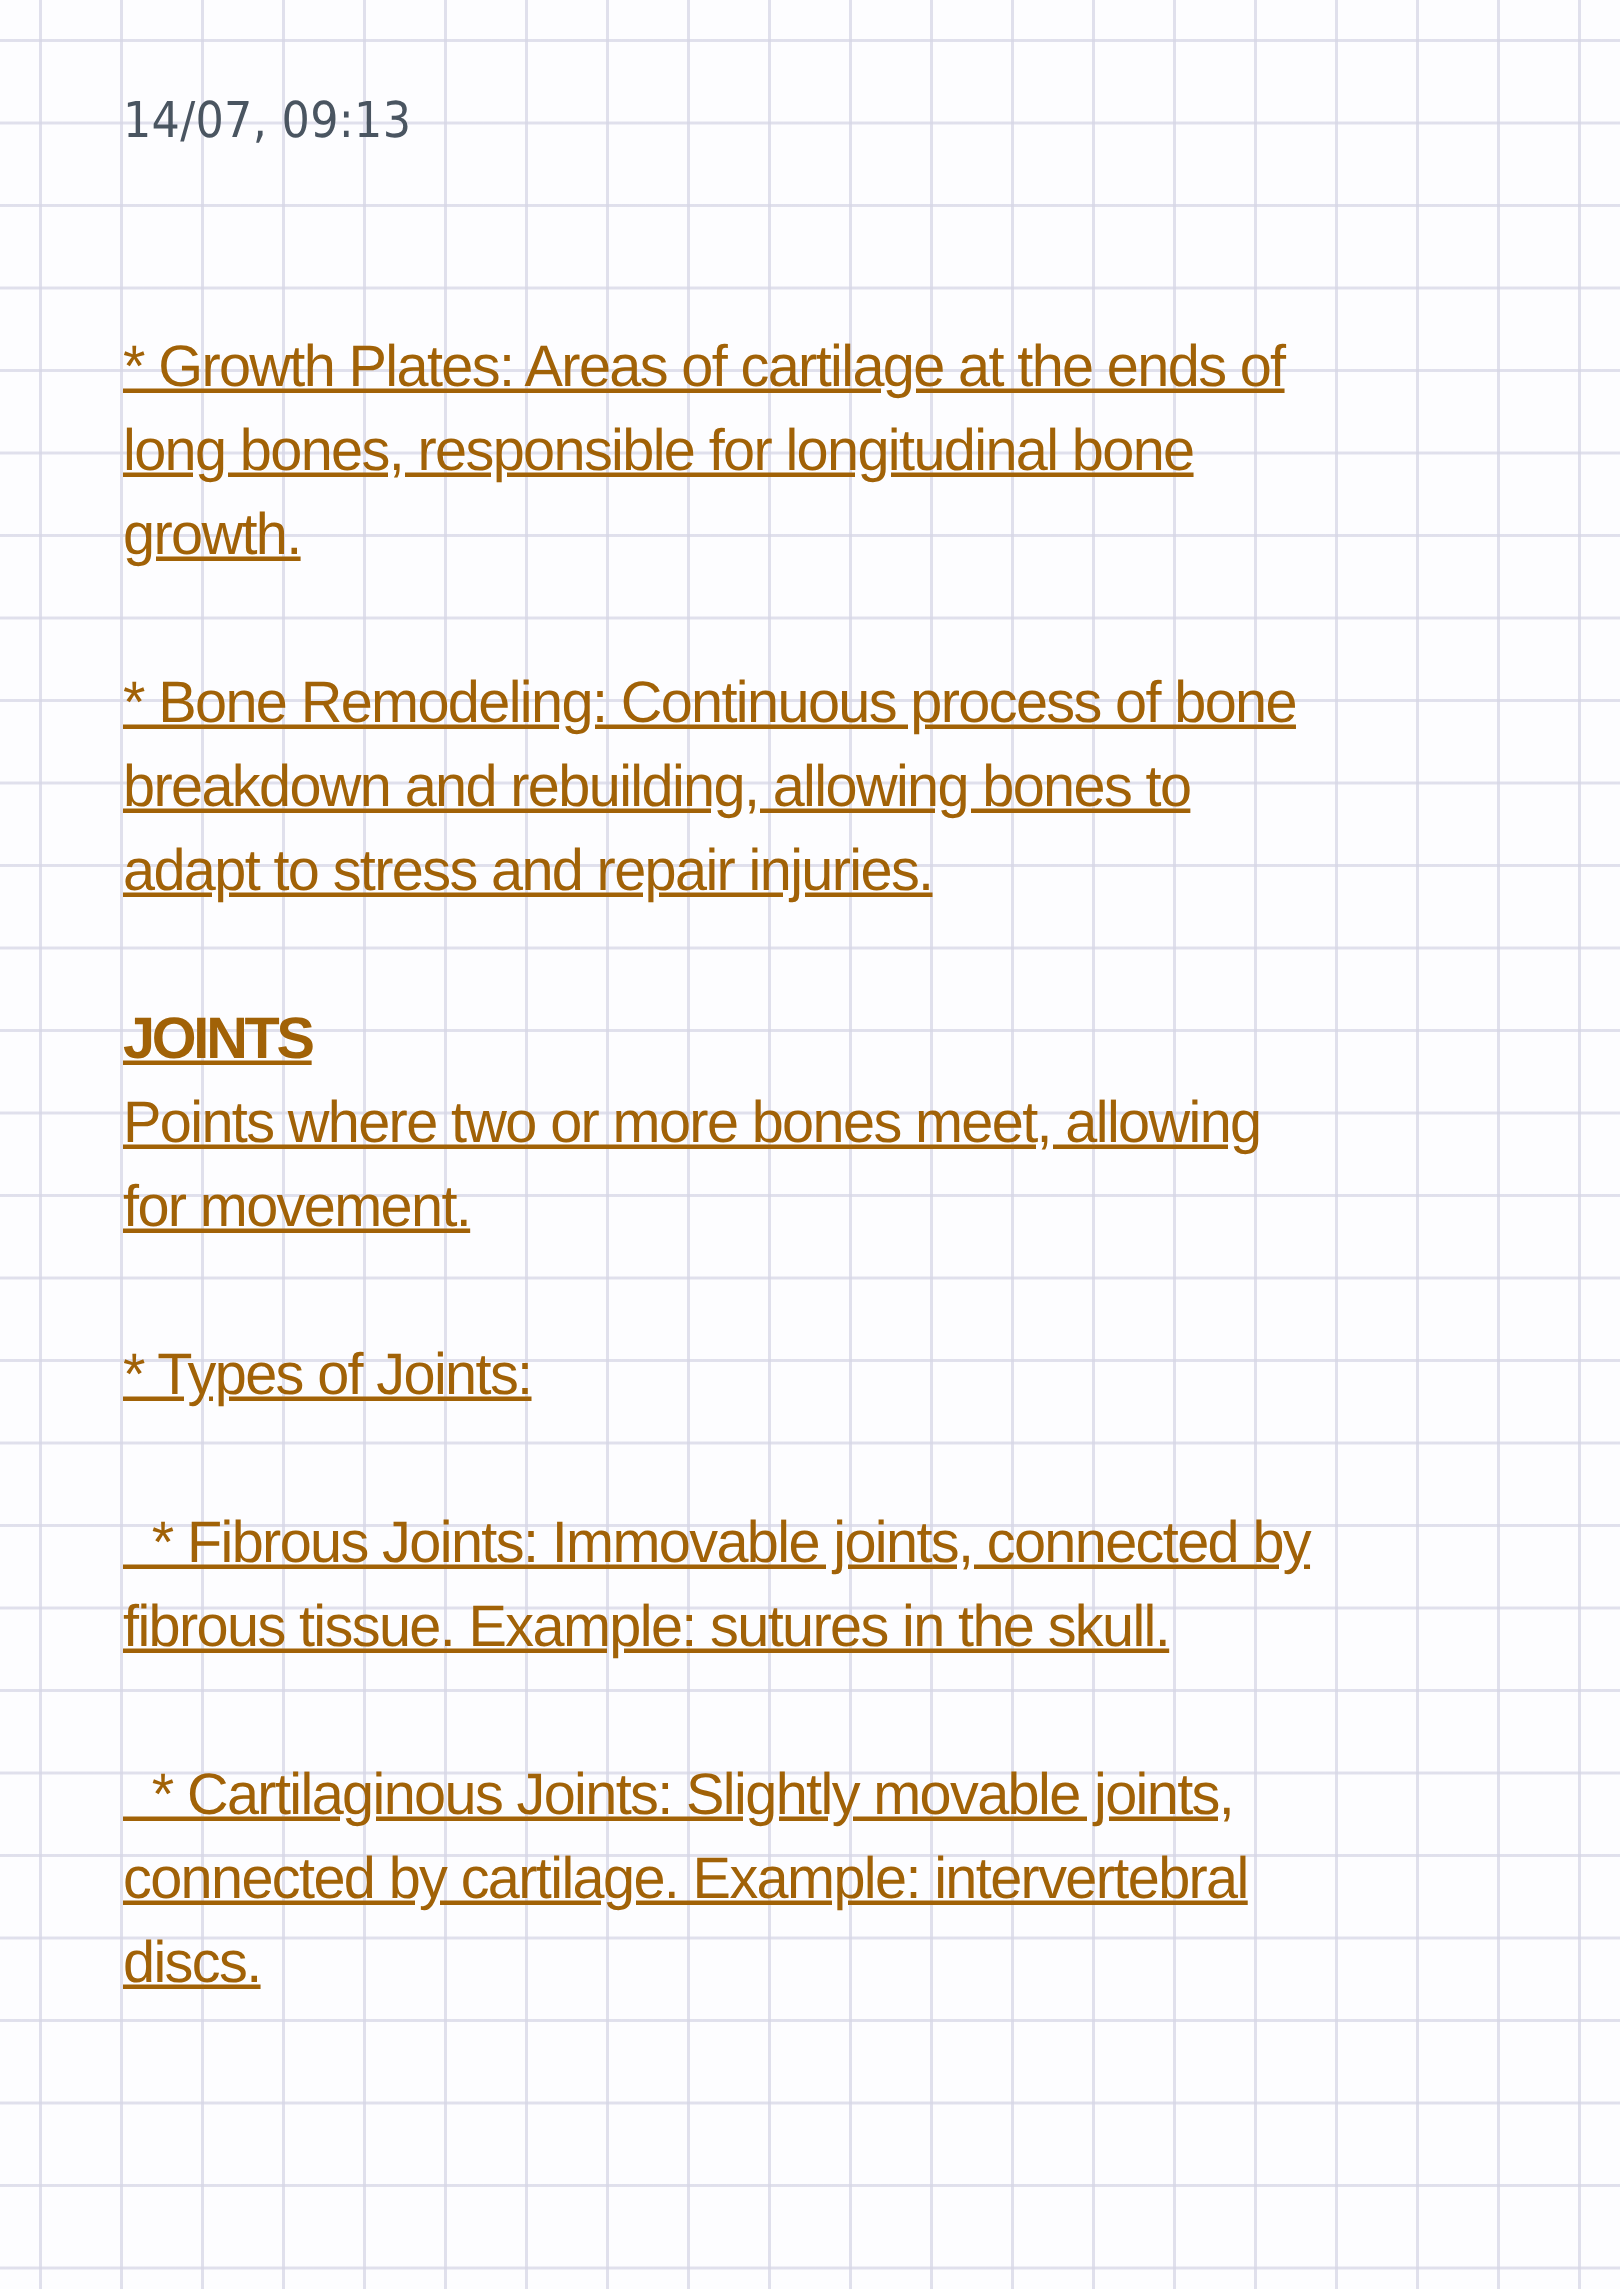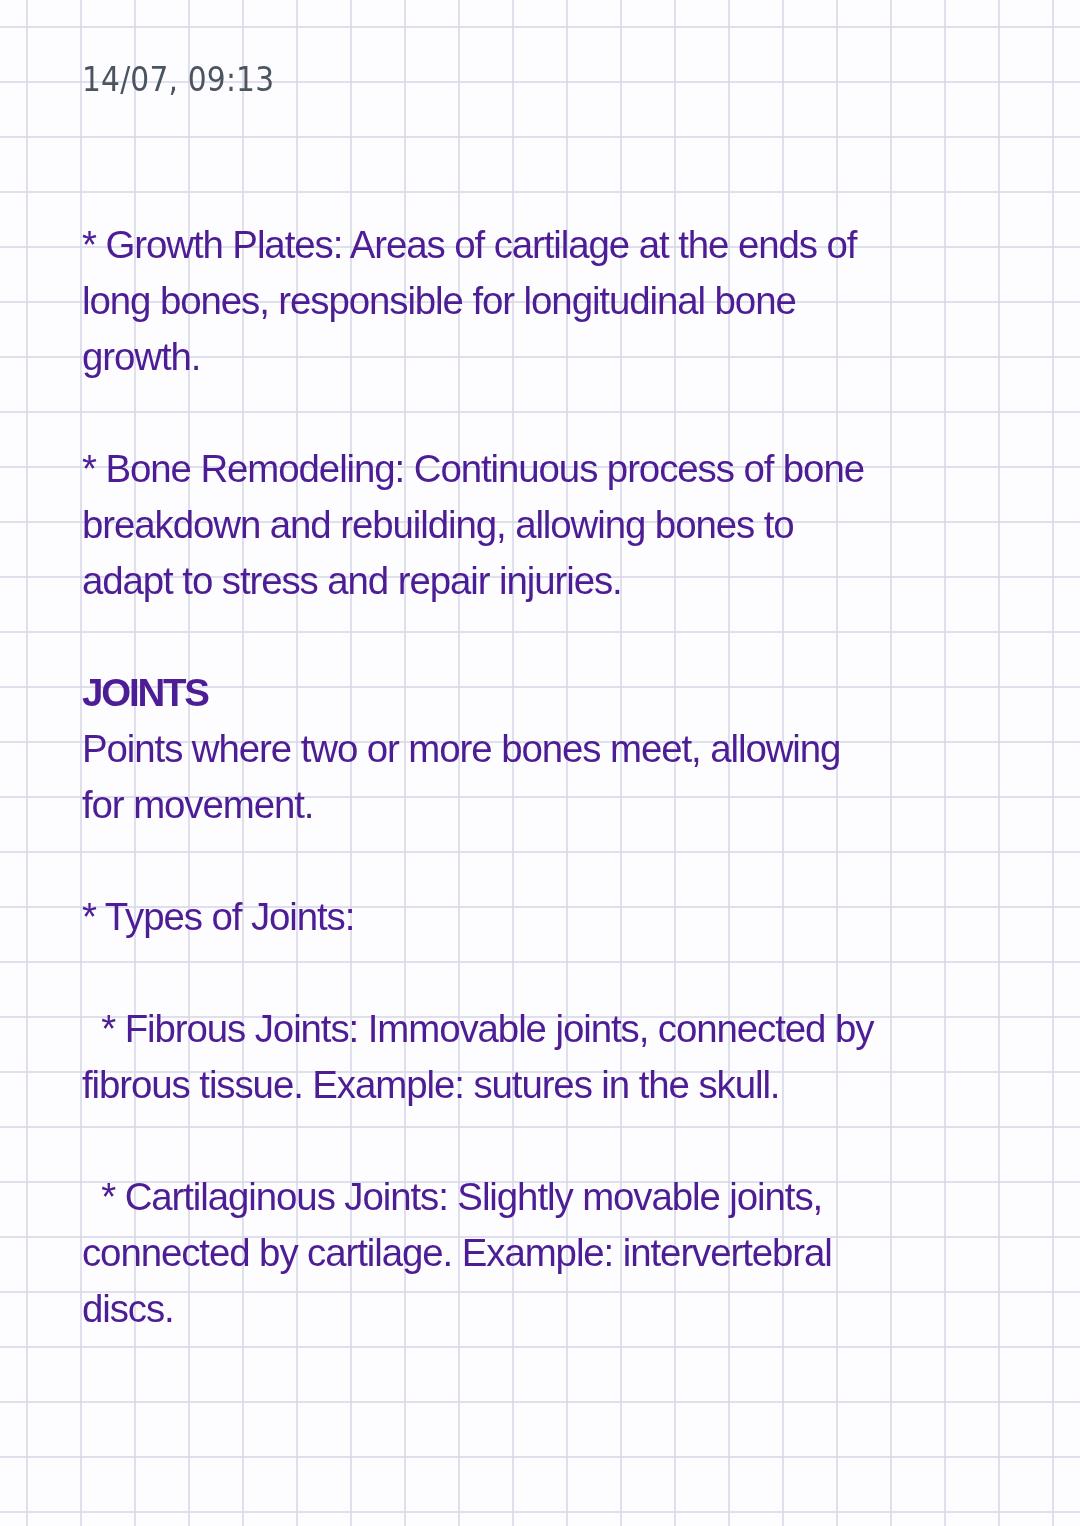--- a/index.html
+++ b/index.html
@@ -30,21 +30,22 @@
     font-family: "DejaVu Sans", sans-serif;
     font-weight: normal;
     transform: scaleX(0.9);
     transform-origin: left center;
   }
   .body-text {
     position: absolute;
     left: 82px;
     top: 217px;
     width: 960px;
-    color: #4c1d95;
+    color: #a16207;
+    text-decoration: underline;
   }
   .line {
     height: 56px;
     line-height: 56px;
     font-size: 39px;
     white-space: pre;
     letter-spacing: -1.1px;
     transform: scaleX(0.985);
     transform-origin: left center;
   }

